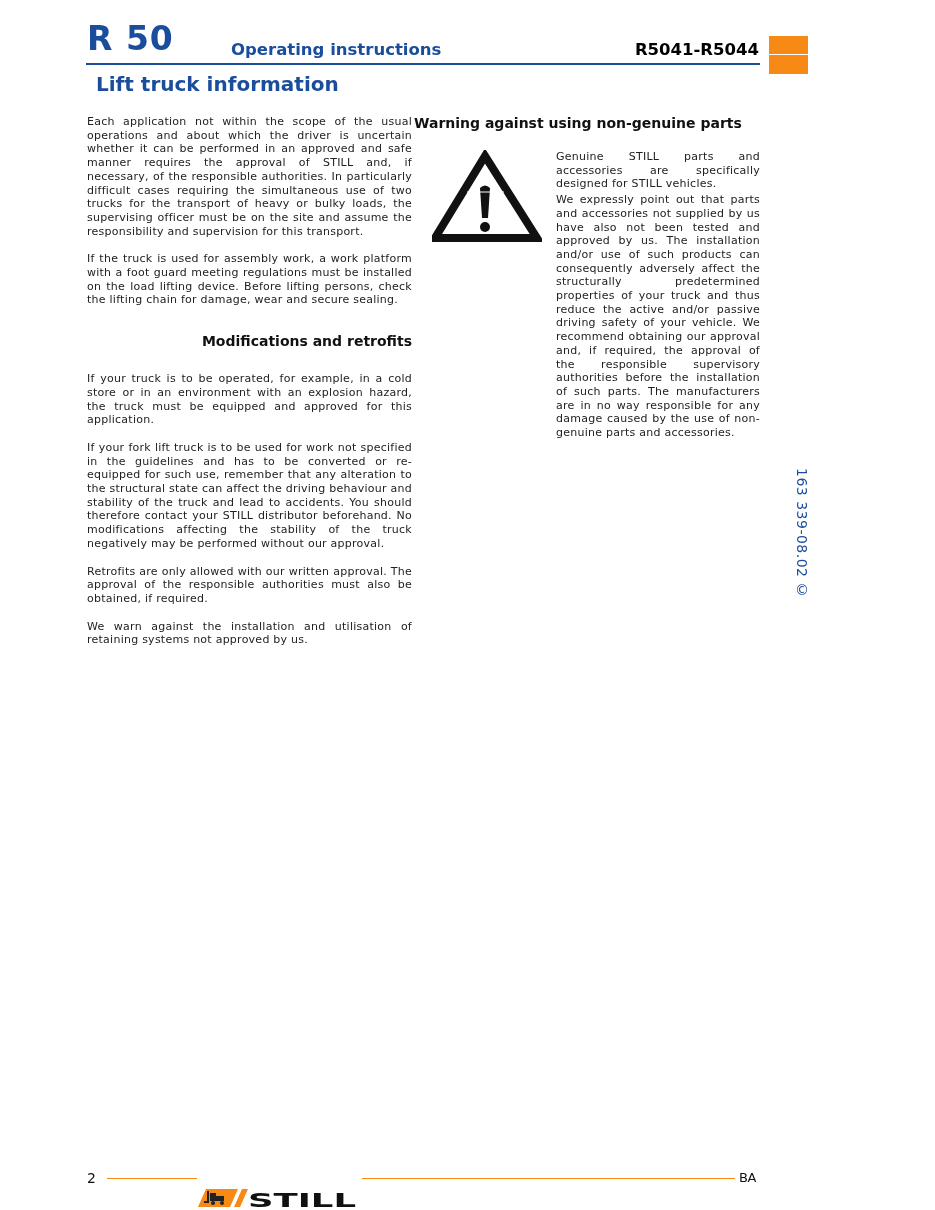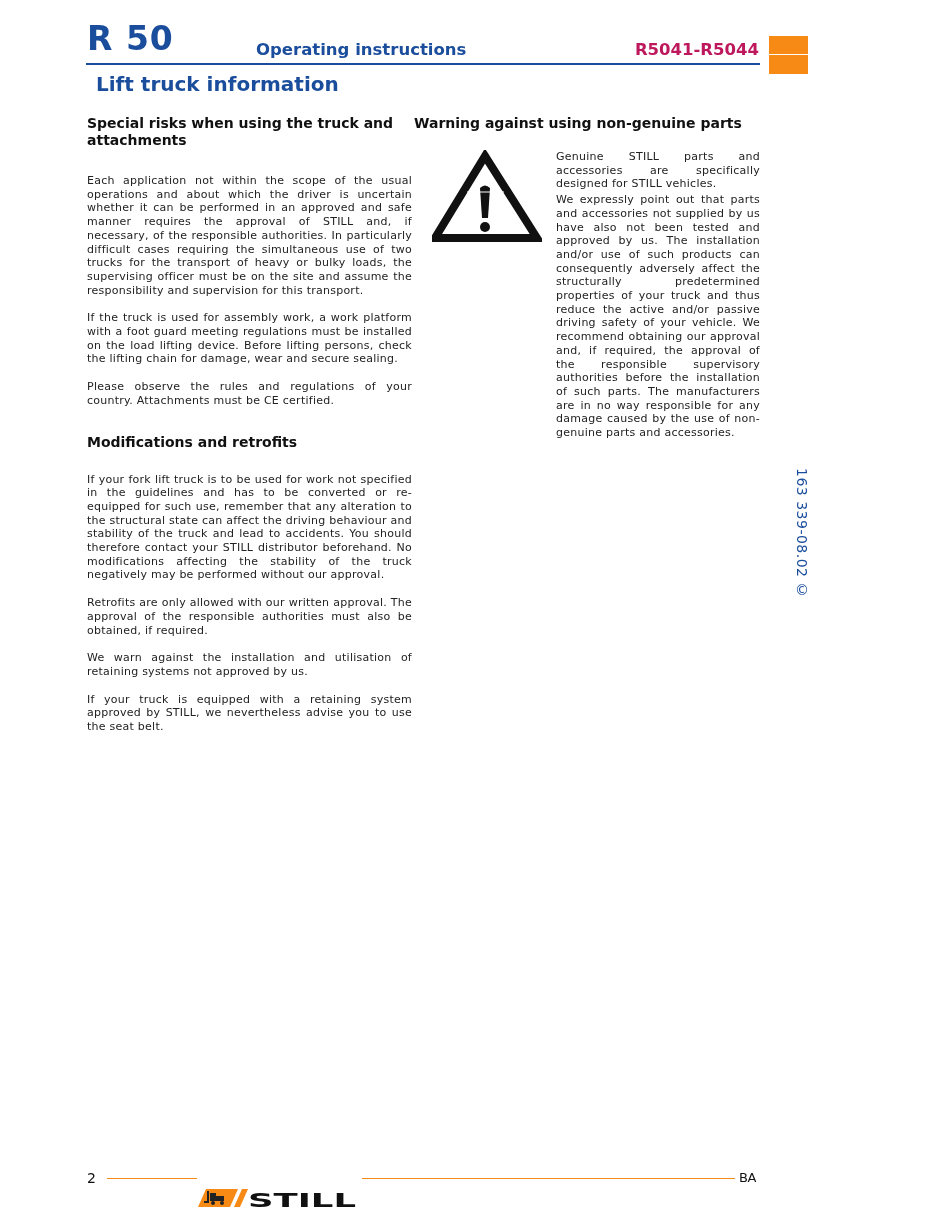--- a/index.html
+++ b/index.html
@@ -1,20 +1,20 @@
 <!DOCTYPE html>
 <html><head>
 <meta charset="utf-8">
 <style>
   html, body { margin: 0; padding: 0; background: #ffffff; }
   body { width: 935px; height: 1210px; position: relative; overflow: hidden; font-family: "DejaVu Sans", sans-serif; color: #111; }
   .abs { position: absolute; }
   #model { left: 87px; top: 8px; font-family: "DejaVu Sans", sans-serif; font-weight: bold; font-size: 33px; color: #1a4d9c; letter-spacing: 1px; line-height: 62px; }
-  #doctype { left: 231px; top: 40px; font-weight: bold; font-size: 16.5px; color: #1a4d9c; margin-left: 25px; }
-  #range { right: 176px; top: 40px; font-weight: bold; font-size: 16.5px; color: #be185d; }
+  #doctype { left: 231px; top: 40px; font-weight: bold; font-size: 16.5px; color: #1a4d9c; }
+  #range { right: 176px; top: 40px; font-weight: bold; font-size: 16.5px; color: #000000; }
   #hrule { left: 86px; top: 63px; width: 674px; height: 2px; background: #1a4d9c; }
   #orange-tab { left: 769px; top: 36px; width: 39px; height: 38px; background: #f78a14; }
   #orange-tab-line { left: 769px; top: 54px; width: 39px; height: 1px; background: #fff; }
   #section-title { left: 87px; top: 72px; font-weight: bold; font-size: 20px; color: #1a4d9c; margin-left: 9px; }
   h2 { margin: 0; font-size: 14px; font-weight: bold; color: #111; line-height: 17px; }
   p { margin: 0; font-size: 11px; line-height: 13.7px; text-align: justify; color: #222; letter-spacing: 0.25px; }
   #col-left { left: 87px; top: 115px; width: 325px; }
   #col-left h2 { margin-bottom: 25px; }
   #col-left p.gap { margin-bottom: 14px; }
   #h-mod { margin-top: 26px; }
@@ -35,30 +35,28 @@
 
 <div class="abs" id="model">R 50</div>
 <div class="abs" id="doctype">Operating instructions</div>
 <div class="abs" id="range">R5041-R5044</div>
 <div class="abs" id="hrule"></div>
 <div class="abs" id="orange-tab"></div>
 <div class="abs" id="orange-tab-line"></div>
 <div class="abs" id="section-title">Lift truck information</div>
 
 <div class="abs" id="col-left">
-  <h2>Special risks when using the truck and attachments</h2>
   <p class="gap">Each application not within the scope of the usual operations and about which the driver is uncertain whether it can be performed in an approved and safe manner requires the approval of STILL and, if necessary, of the responsible authorities. In particularly difficult cases requiring the simultaneous use of two trucks for the transport of heavy or bulky loads, the supervising officer must be on the site and assume the responsibility and supervision for this transport.</p>
   <p class="gap">If the truck is used for assembly work, a work platform with a foot guard meeting regulations must be installed on the load lifting device. Before lifting persons, check the lifting chain for damage, wear and secure sealing.</p>
-  <p>Please observe the rules and regulations of your country. Attachments must be CE certified.</p>
 
-  <h2 id="h-mod" style="margin-bottom:22px;">Modifications and retrofits</h2>
+  <h2 id="h-mod" style="margin-bottom:22px;text-align:right;">Modifications and retrofits</h2>
+  <p class="gap">If your truck is to be operated, for example, in a cold store or in an environment with an explosion hazard, the truck must be equipped and approved for this application.</p>
   <p class="gap">If your fork lift truck is to be used for work not specified in the guidelines and has to be converted or re-equipped for such use, remember that any alteration to the structural state can affect the driving behaviour and stability of the truck and lead to accidents. You should therefore contact your STILL distributor beforehand. No modifications affecting the stability of the truck negatively may be performed without our approval.</p>
   <p class="gap">Retrofits are only allowed with our written approval. The approval of the responsible authorities must also be obtained, if required.</p>
   <p class="gap">We warn against the installation and utilisation of retaining systems not approved by us.</p>
-  <p>If your truck is equipped with a retaining system approved by STILL, we nevertheless advise you to use the seat belt.</p>
 </div>
 
 <div class="abs" id="col-right-head">
   <h2>Warning against using non-genuine parts</h2>
 </div>
 
 <div class="abs" id="warn-icon">
   <svg width="110" height="95" viewBox="0 0 110 95">
     <path d="M53 6 L105 88 L3 88 Z" fill="none" stroke="#111" stroke-width="8" stroke-linejoin="miter"></path>
     <path d="M48 38 Q53 33 58 38 L56 68 L50 68 Z" fill="#111"></path>

